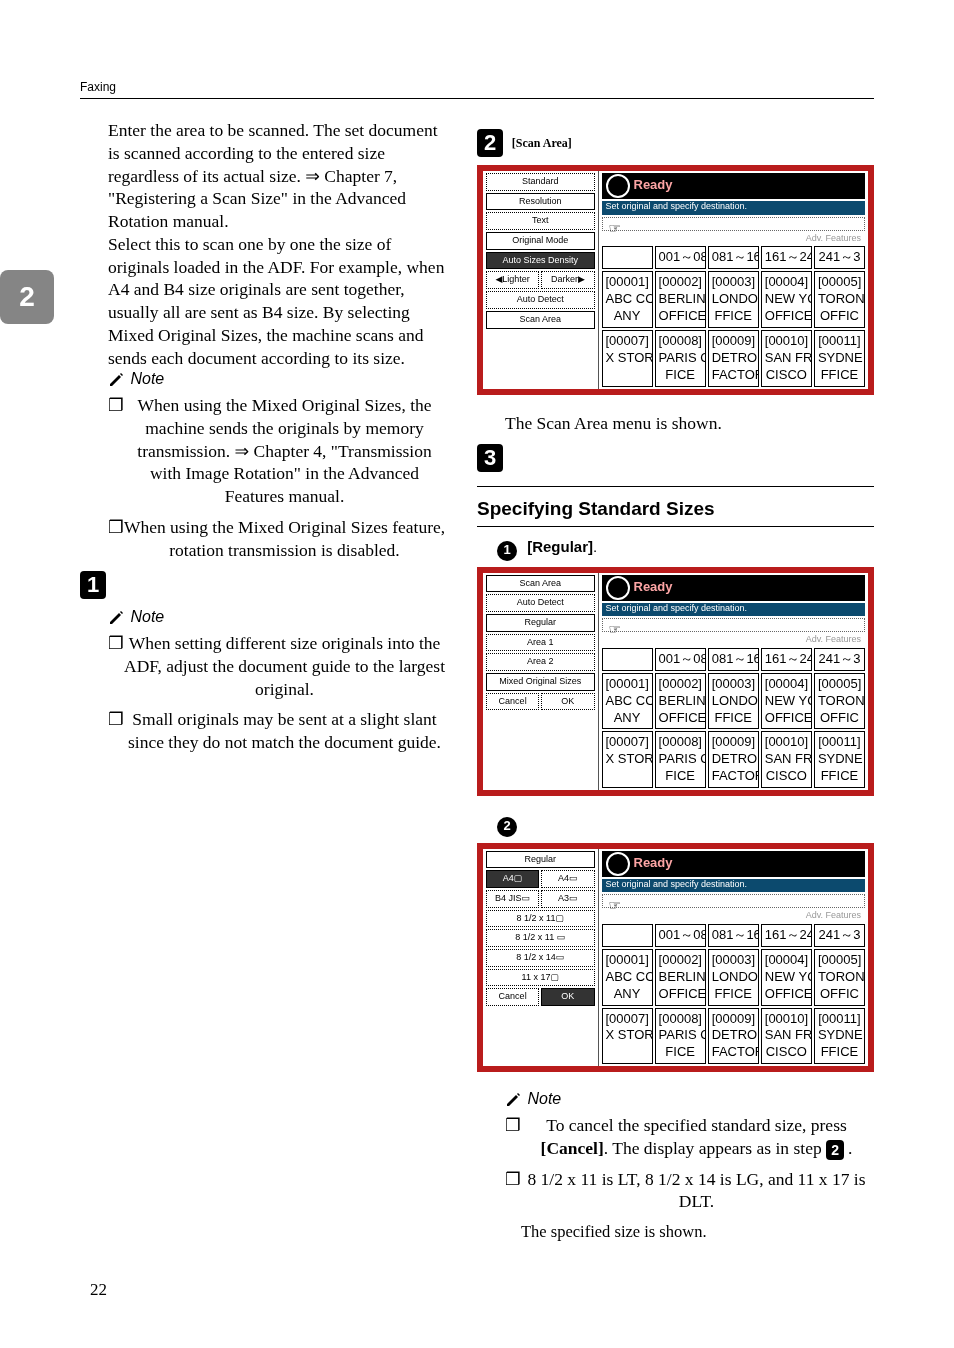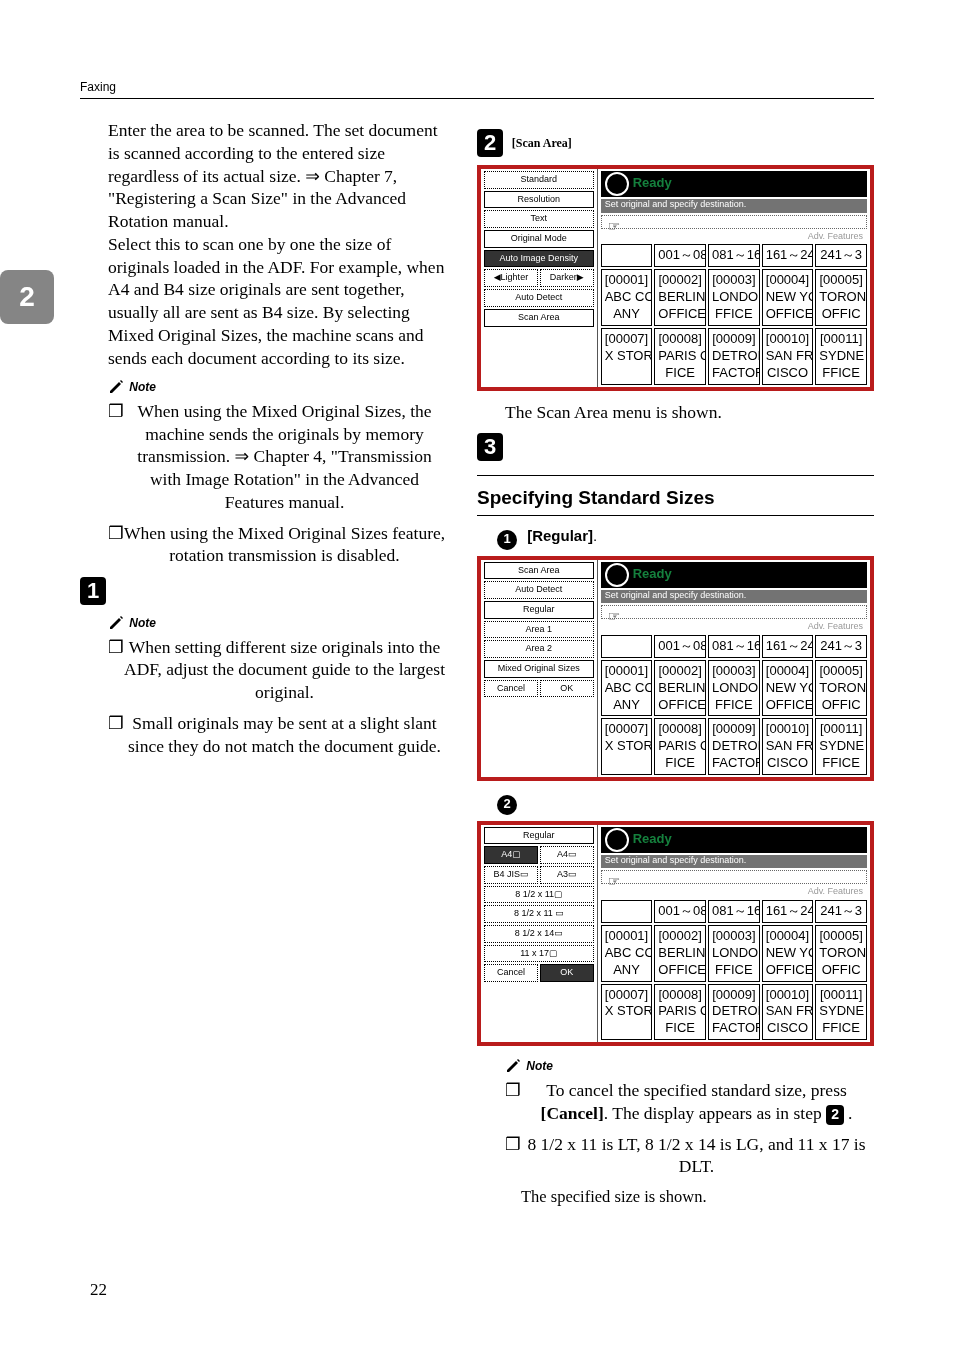--- a/index.html
+++ b/index.html
@@ -55,24 +55,23 @@
     font-family: Arial, Helvetica, sans-serif;
     font-weight: bold;
     font-size: 17px;
   }
   .diamond-glyph { font-size: 15px; margin-right: 6px; }
   .section-body {
     margin-left: 28px;
   }
   .note-head {
     font-family: Arial, Helvetica, sans-serif;
-    font-weight: bold;
+    font-weight: normal;
     font-style: italic;
-    font-size: 12px;
-    margin-top: 8px;
+    font-size: 16px;
   }
   .note-head svg { vertical-align: -2px; margin-right: 2px; }
   .bullet-list { margin: 4px 0 0 0; padding: 0; list-style: none; }
   .bullet-list li { display: flex; margin-bottom: 8px; }
   .bullet-list li .sq { width: 14px; flex: none; }
   .bullet-list li .txt { flex: 1; text-align: center; }
   .big-step {
     font-family: Arial, Helvetica, sans-serif;
     font-weight: bold;
     font-size: 22px;
@@ -121,23 +120,23 @@
     margin: 10px 0 4px 0;
     font-weight: bold;
   }
   .thin-rule {
     border: none;
     border-top: 1px solid #000;
     margin: 2px 0 10px 0;
   }
   .lcd {
     width: 100%;
-    border: 4px solid #b91c1c;
+    border: 6px solid #b91c1c;
     background: #fff;
-    margin: 4px 0 10px 0;
+    margin: 4px 0 17px 0;
     font-family: Arial, Helvetica, sans-serif;
     font-size: 9px;
     display: flex;
   }
   .lcd-left {
     width: 30%;
     border-right: 1px solid #555;
     padding: 2px 3px;
     display: flex;
     flex-direction: column;
@@ -159,27 +158,27 @@
   .lcd-left .pair { display: flex; gap: 2px; }
   .lcd-left .pair .cell { flex: 1; }
   .lcd-right {
     width: 70%;
     padding: 2px 3px;
     display: flex;
     flex-direction: column;
     gap: 2px;
   }
   .banner {
-    background: #000; color: #15803d;
+    background: #000; color: #fca5a5;
     font-family: Arial, Helvetica, sans-serif;
     font-weight: bold;
     font-size: 13px;
     padding: 1px 4px;
   }
-  .subbanner { font-size: 9px; color: #fff; background: #737373; padding: 0 4px 2px 4px; font-weight: normal; }
+  .subbanner { font-size: 9px; color: #fff; background: #0c4a6e; padding: 0 4px 2px 4px; font-weight: normal; }
   .row { display: flex; gap: 2px; }
   .row .btn, .row .btn-dotted { flex: 1; font-size: 13px; }
   .freq { background: #333; color: #fff; }
   .mono { font-family: Liberation Sans, sans-serif; font-size: 9px; text-align: left; padding: 1px 2px; }
   .adv { text-align: right; font-size: 9px; color: #999; padding-right: 4px; }
   .hand { font-size: 14px; margin-left: 2px; }
   .page-num {
     position: absolute;
     left: 90px;
     bottom: 48px;
@@ -260,21 +259,21 @@
         <span class="big-step">2</span>
         <span class="step-rest"><span class="press-label">[Scan Area]</span><span></span></span>
       </div>
 
       <div class="lcd">
         <div class="lcd-left">
           <div class="cell dotted">Standard</div>
           <div class="cell">Resolution</div>
           <div class="cell dotted">Text</div>
           <div class="cell">Original Mode</div>
-          <div class="cell inv">Auto Image Density</div>
+          <div class="cell inv">Auto Sizes Density</div>
           <div class="pair">
               <div class="cell dotted">◀Lighter</div>
               <div class="cell dotted">Darker▶</div>
             </div>
           <div class="cell dotted">Auto Detect</div>
           <div class="cell">Scan Area</div>
         </div>
         <div class="lcd-right">
           <div class="banner"><span class="circle-big"></span><span>Ready</span></div>
           <div class="subbanner">Set original and specify destination.</div>

